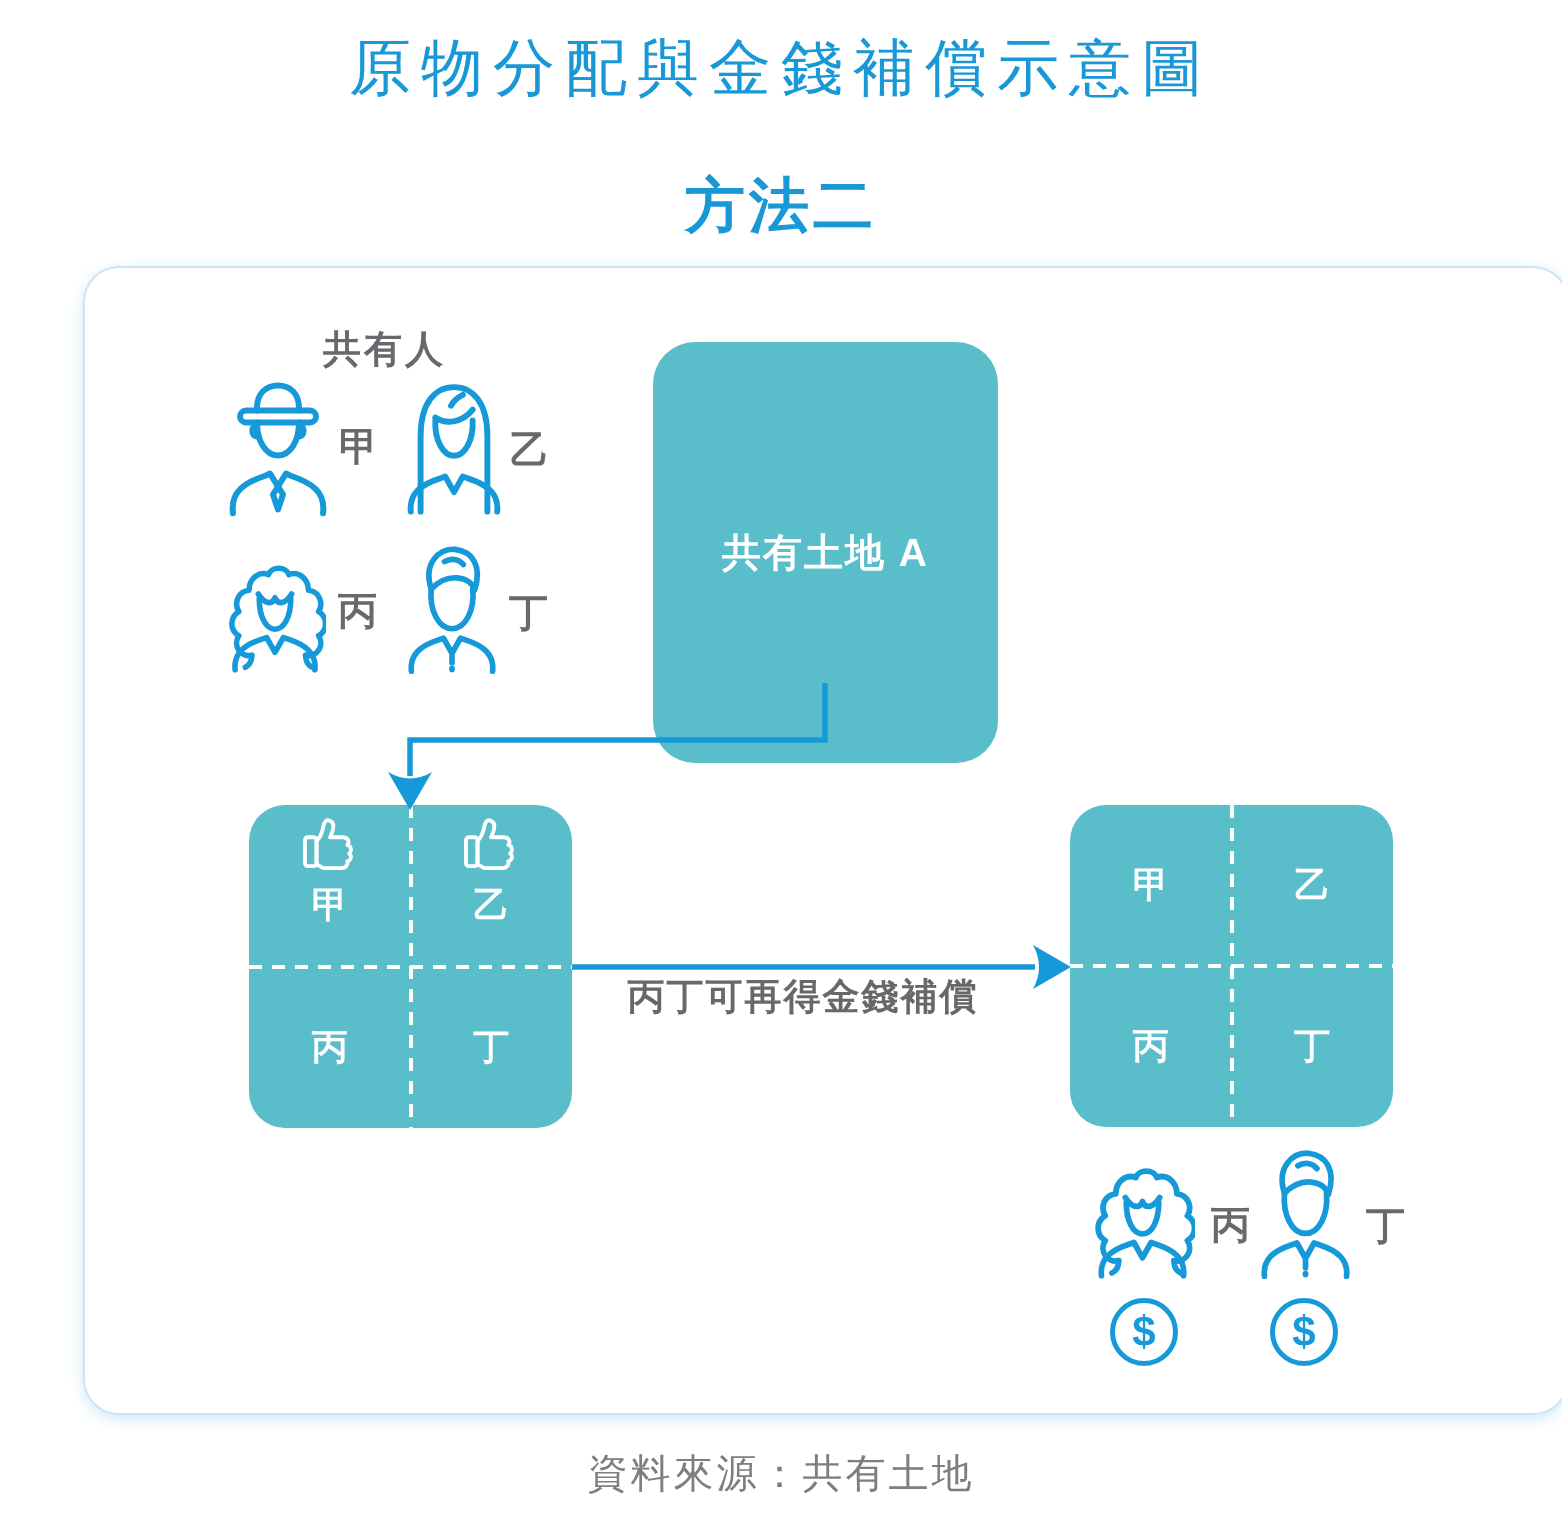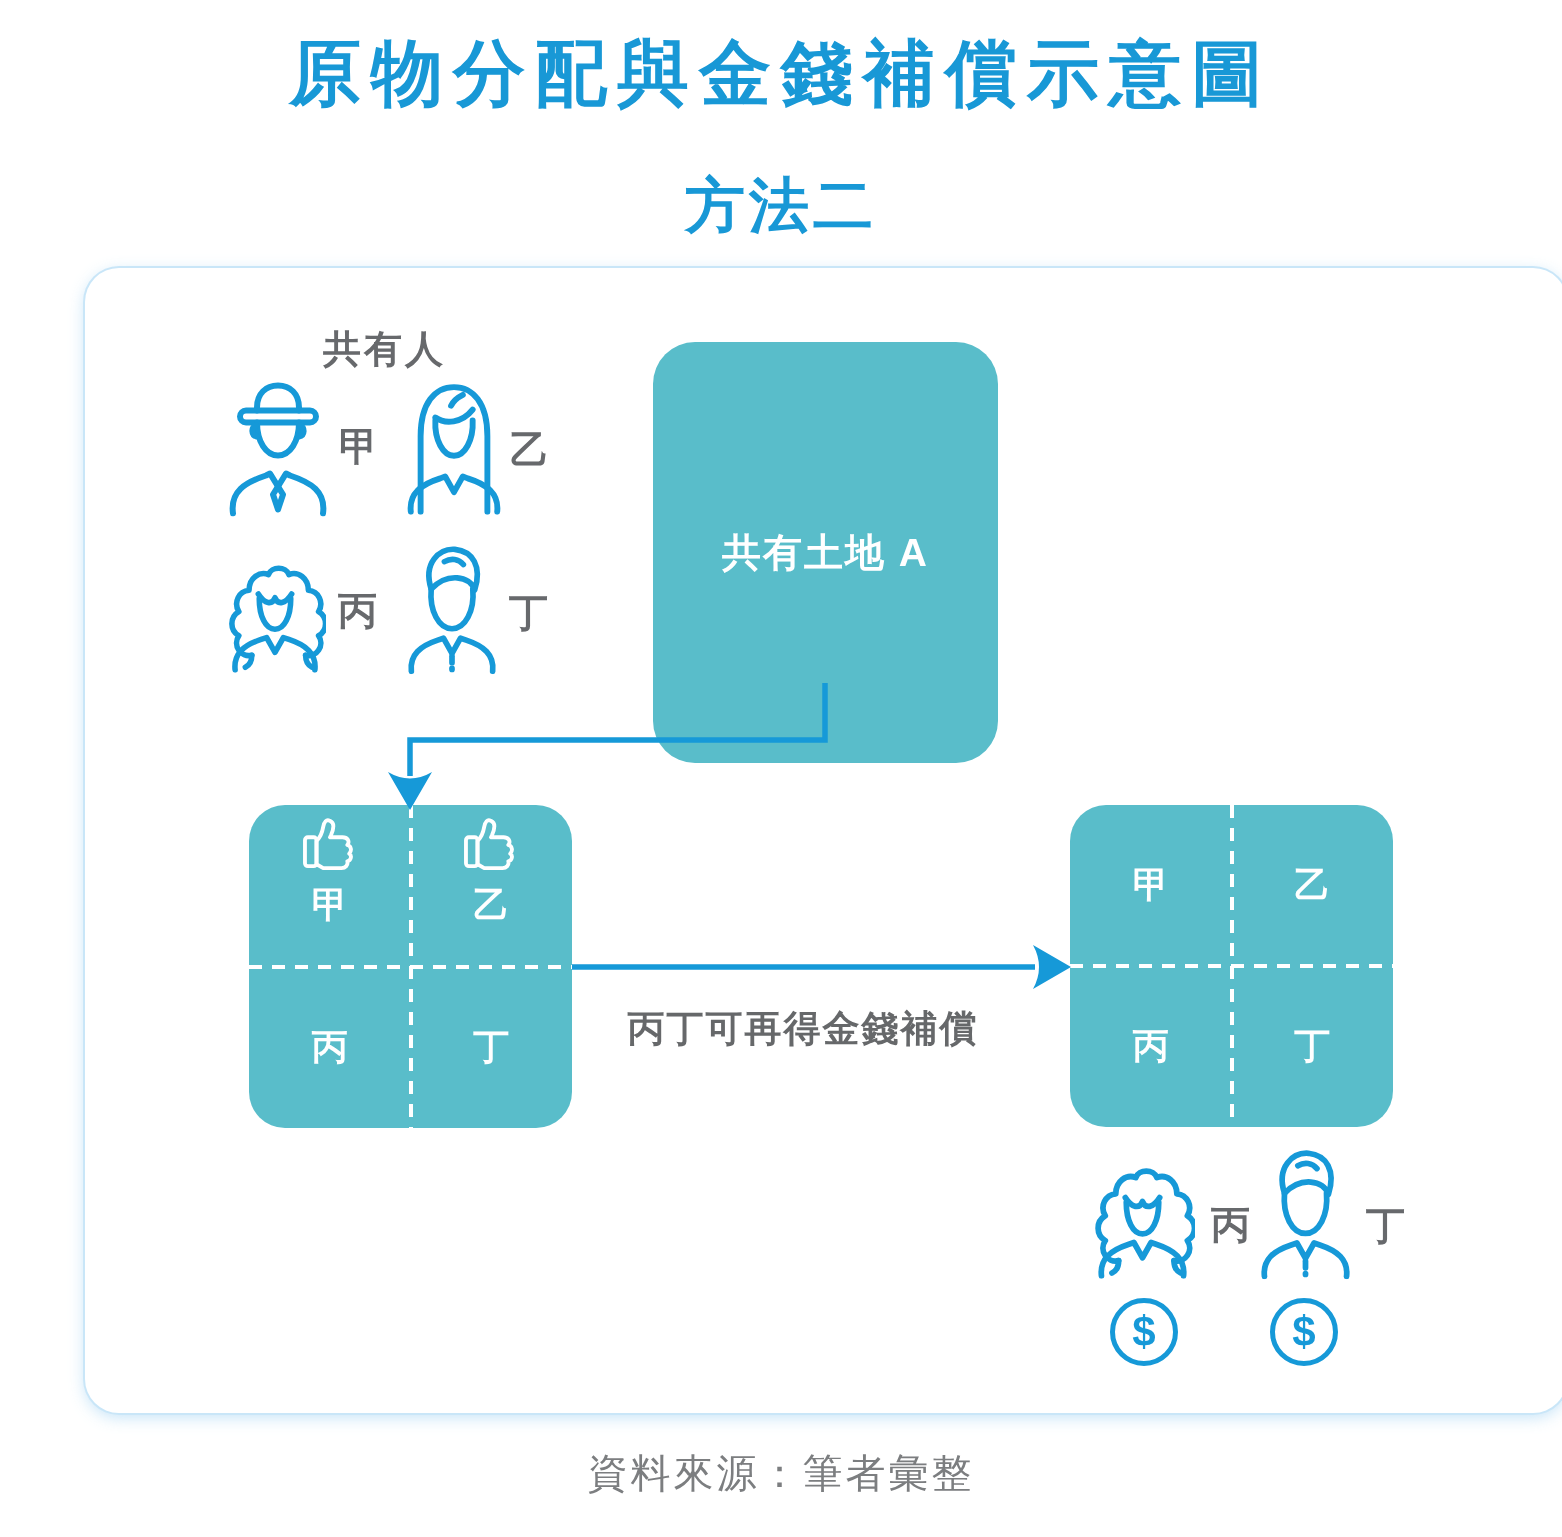--- a/index.html
+++ b/index.html
@@ -4,21 +4,21 @@
 <style>
   * { margin:0; padding:0; box-sizing:border-box; }
   html,body { background:#ffffff; }
   .page {
     position:relative; width:1562px; height:1537px; overflow:hidden;
     background:#ffffff; font-family:"Liberation Sans", sans-serif;
   }
   
   .title {
     position:absolute; top:26px; left:0; width:100%; text-align:center;
-    font-size:72px; font-weight:700; color:#1898d6; letter-spacing:10px;
+    font-size:62px; font-weight:400; color:#1898d6; letter-spacing:10px;
     white-space:nowrap;
   }
   .subtitle {
     position:absolute; top:166px; left:0; width:100%; text-align:center;
     font-size:60px; font-weight:800; color:#1898d6; letter-spacing:4px;
   }
   
   .panel {
     position:absolute; left:40px; top:268px; width:1482px; height:1145px;
     background:#ffffff; border-radius:34px;
@@ -77,21 +77,21 @@
   .cell-up { transform:translateY(-12px); }
   .thumb { width:56px; height:52px; display:block; }
   .qlabel { color:#ffffff; font-size:36px; font-weight:700; }
   
   .arrow-label {
     position:absolute; left:418px; width:600px; text-align:center;
     font-size:37px; font-weight:700; color:#66686a; letter-spacing:2px;
     white-space:nowrap;
   }
   .t1 { top:648px; }
-  .t2 { top:736px; }
+  .t2 { top:704px; }
   
   .av-c2 { left:1005px; top:872px; width:105px; height:142px; }
   .av-d2 { left:1168px; top:873px; width:105px; height:141px; }
   .pl-c2 { left:1126px; top:930px; }
   .pl-d2 { left:1281px; top:931px; }
   .money {
     position:absolute; width:68px; height:68px; border-radius:50%;
     border:5px solid #1699d8; background:#ffffff;
     display:flex; align-items:center; justify-content:center;
   }
@@ -275,15 +275,15 @@
 
     <svg class="overlay" viewBox="0 0 1482 1145">
       <path class="cline" d="M740 415 V472 H325 V508"></path>
       <path class="cfill" d="M303 504 Q325 517 347 504 L325 542 Z"></path>
       <path class="cline" d="M487 699 H950"></path>
       <path class="cfill" d="M948 677 Q960 699 948 721 L986 699 Z"></path>
     </svg>
 
   </div>
 
-  <div class="footer">資料來源：筆者彙整</div>
+  <div class="footer">資料來源：共有土地</div>
 
 </div>
 
 </body></html>

